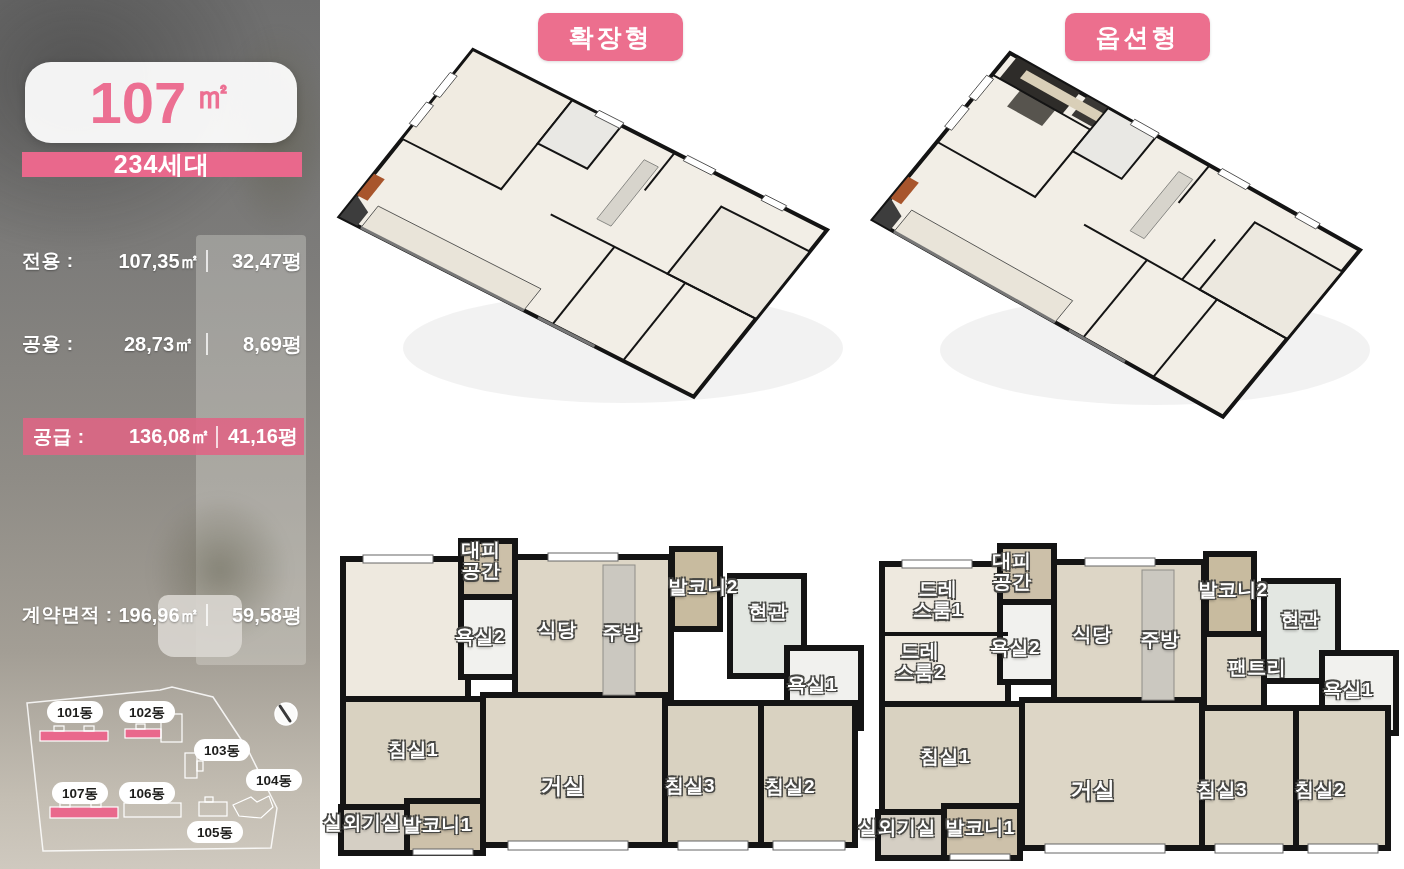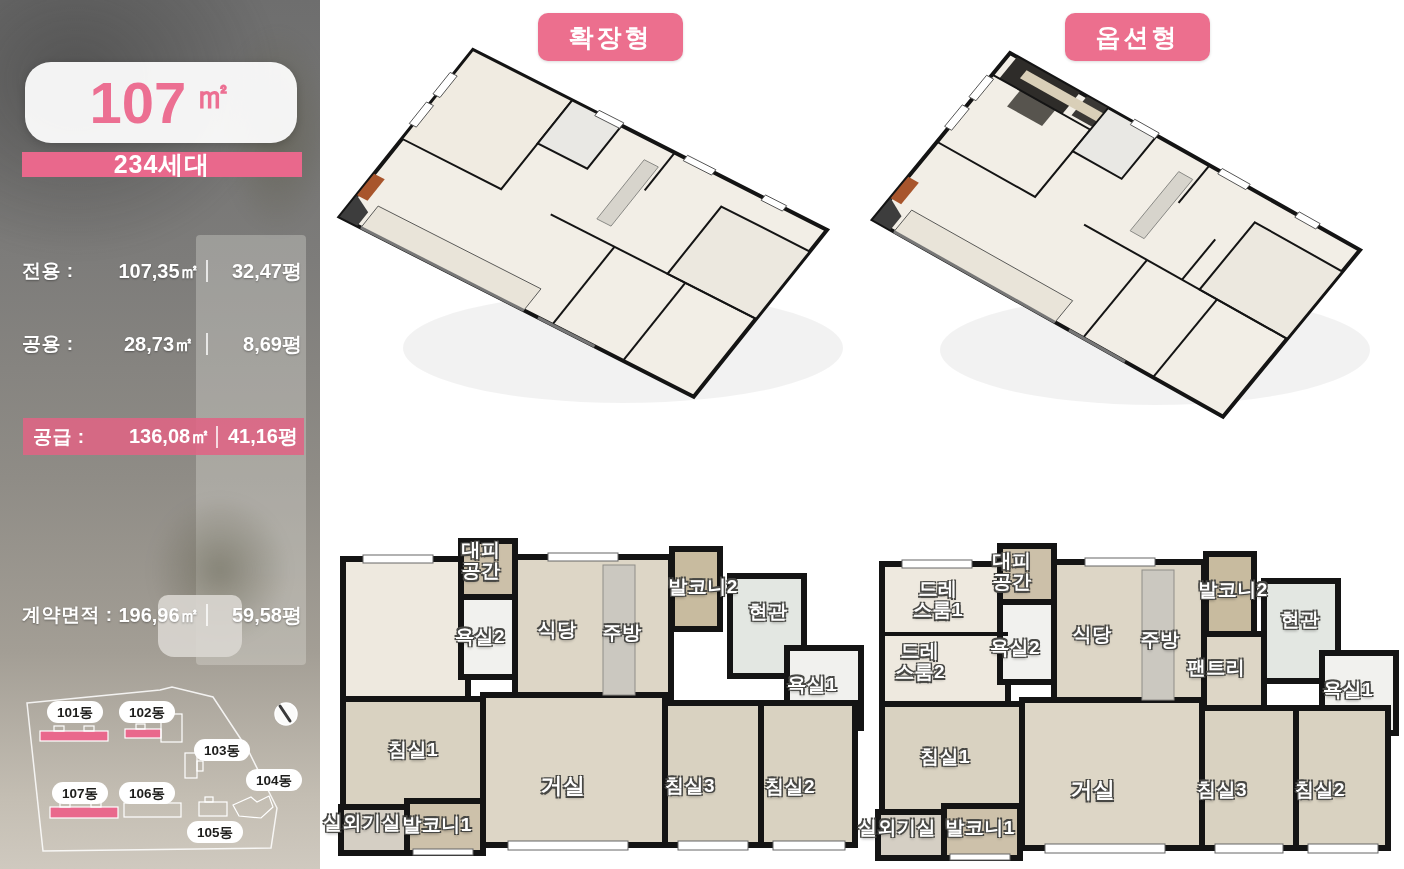--- a/index.html
+++ b/index.html
@@ -67,21 +67,21 @@
     <div class="ph ph-plant-top"></div>
     <div class="ph ph-plant-mid"></div>
     <div class="ph ph-pot"></div>
 
     <div class="area-card">
       <span class="area-num">107</span>
       <span class="area-unit">㎡</span>
     </div>
     <div class="units-badge">234세대</div>
 
-    <div class="spec-row" style="top:252px">
+    <div class="spec-row" style="top:242px">
       <span class="spec-label">전용 :</span>
       <span class="spec-sqm">107,35㎡</span>
       <span class="spec-sep"></span>
       <span class="spec-pyeong">32,47평</span>
     </div>
     <div class="spec-row" style="top:325px">
       <span class="spec-label">공용 :</span>
       <span class="spec-sqm">28,73㎡</span>
       <span class="spec-sep"></span>
       <span class="spec-pyeong">8,69평</span>
@@ -299,21 +299,21 @@
       </g>
     </svg>
     <span class="lbl tl" style="left:78px;top:62px">드레 스룸1</span>
     <span class="lbl tl" style="left:152px;top:34px">대피 공간</span>
     <span class="lbl" style="left:373px;top:52px">발코니2</span>
     <span class="lbl" style="left:440px;top:82px">현관</span>
     <span class="lbl tl" style="left:60px;top:124px">드레 스룸2</span>
     <span class="lbl" style="left:155px;top:110px">욕실2</span>
     <span class="lbl" style="left:232px;top:97px">식당</span>
     <span class="lbl" style="left:300px;top:102px">주방</span>
-    <span class="lbl" style="left:356px;top:130px">팬트리</span>
+    <span class="lbl" style="left:397px;top:130px">팬트리</span>
     <span class="lbl" style="left:488px;top:152px">욕실1</span>
     <span class="lbl" style="left:85px;top:219px">침실1</span>
     <span class="lbl big" style="left:233px;top:252px">거실</span>
     <span class="lbl" style="left:362px;top:252px">침실3</span>
     <span class="lbl" style="left:460px;top:252px">침실2</span>
     <span class="lbl" style="left:37px;top:290px">실외기실</span>
     <span class="lbl" style="left:120px;top:290px">발코니1</span>
   </div>
 
 </div>

